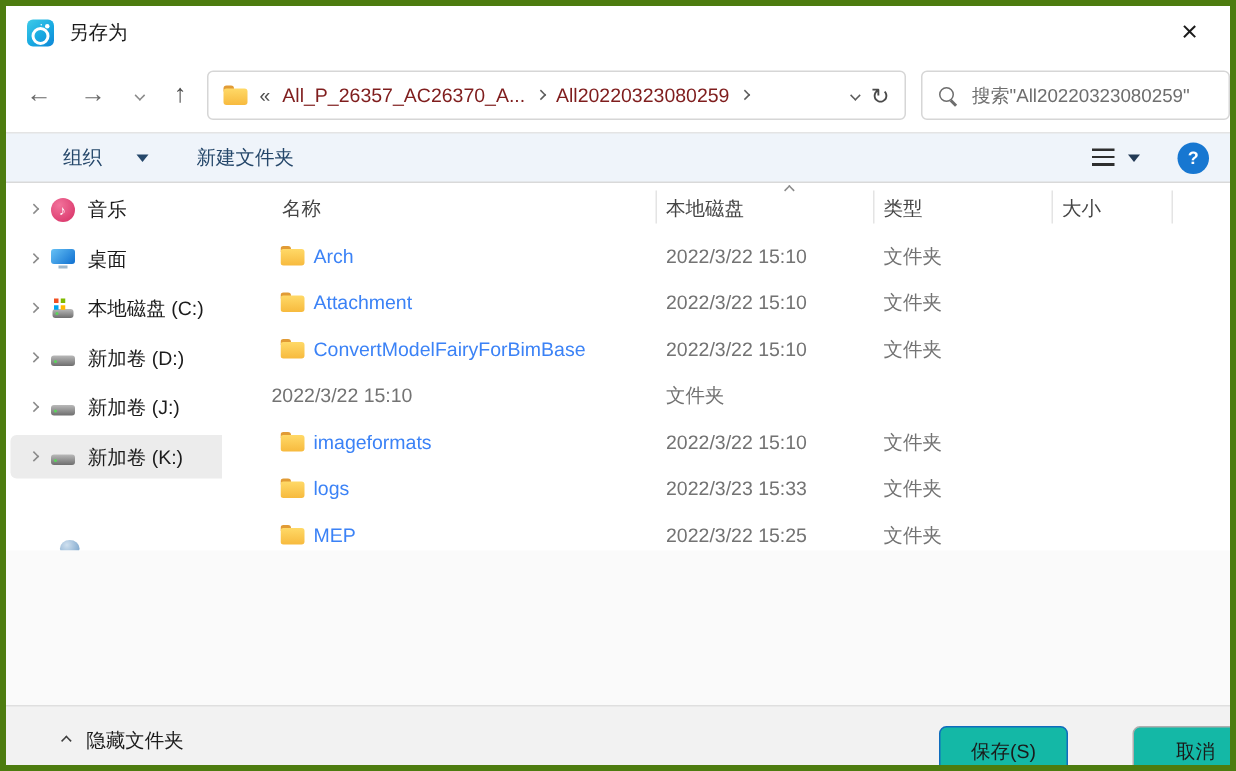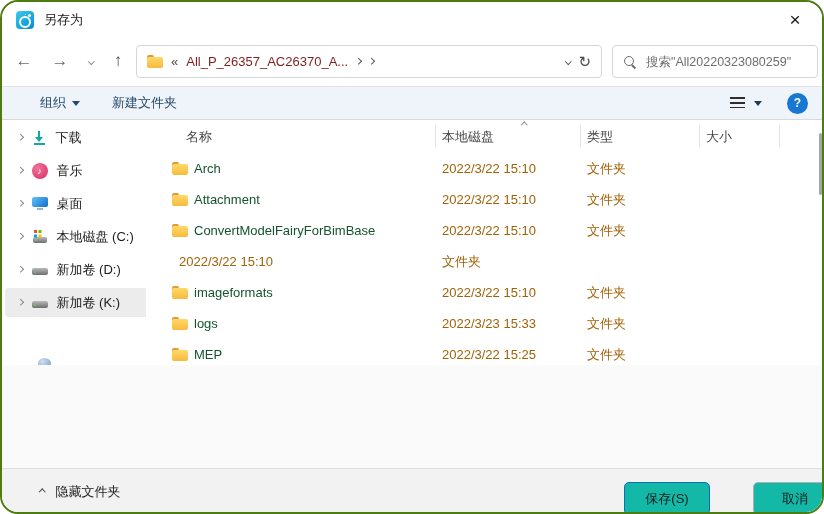--- a/index.html
+++ b/index.html
@@ -1,20 +1,20 @@
 <!DOCTYPE html>
 <html><head>
 <meta charset="utf-8">
 <style>
   * { margin:0; padding:0; box-sizing:border-box; }
   html,body { background:#fff; }
   body { font-family:"Liberation Sans","DejaVu Sans",sans-serif; }
   .window {
     position:relative; width:824px; height:514px; background:#fff;
-    border:2px solid #4d7c0f; border-radius:18px; overflow:hidden;
+    border:4px solid #4d7c0f; border-radius:0; overflow:hidden;
     font-size:13px; color:#1b1b1b;
   }
   
   .titlebar { position:absolute; left:0; top:0; width:100%; height:36px; background:#fff; }
   .app-icon { position:absolute; left:14px; top:9px; width:18px; height:18px; border-radius:4px;
     background:linear-gradient(140deg,#3ecbe8 0%,#18a9e1 55%,#0f86d7 100%); }
   .app-icon::before { content:""; position:absolute; left:3px; top:5px; width:8px; height:8px;
     border:2px solid #fff; border-radius:50%; }
   .app-icon::after { content:""; position:absolute; right:3px; top:3px; width:3px; height:3px;
     background:#fff; border-radius:50%; box-shadow:-4px -1px 0 -1px #fff; }
@@ -52,21 +52,21 @@
   
   .magnifier { position:relative; width:14px; height:14px; flex:none; }
   .magnifier::before { content:""; position:absolute; left:1px; top:1px; width:8px; height:8px;
     border:1.4px solid #6d6d6d; border-radius:50%; }
   .magnifier::after { content:""; position:absolute; left:9px; top:9.5px; width:5px; height:1.6px;
     background:#6d6d6d; transform:rotate(45deg); transform-origin:0 50%; }
   
   .toolbar { position:absolute; left:0; top:84px; width:100%; height:34px; background:#eff4fa;
     border-top:1px solid #e4e4e4; border-bottom:1px solid #d9d9d9;
     display:flex; align-items:center; color:#25476a; }
-  .tb-item { display:flex; align-items:center; gap:6px; cursor:pointer; font-size:13px; }
+  .tb-item { display:flex; align-items:center; gap:23px; cursor:pointer; font-size:13px; }
   .tb-organize { margin-left:38px; }
   .tb-newfolder { margin-left:32px; }
   .tri-down { width:0; height:0; border-left:4px solid transparent; border-right:4px solid transparent;
     border-top:5px solid #25476a; display:inline-block; }
   .tb-right { margin-left:auto; display:flex; align-items:center; gap:9px; margin-right:14px; }
   .lines-icon { width:15px; height:12px;
     background:repeating-linear-gradient(to bottom,#2e2e2e 0 1.8px,transparent 1.8px 4.8px); cursor:pointer; }
   .tri-down.dark { border-top-color:#233a55; }
   .help-circle { width:21px; height:21px; border-radius:50%; background:#1777d1; color:#fff;
     display:flex; align-items:center; justify-content:center; font-size:12px; font-weight:bold;
@@ -110,22 +110,22 @@
     display:grid; grid-template-columns:273px 145px 119px 80px 1fr; align-items:center;
     color:#454545; font-size:13px; }
   .list-header .hc { cursor:pointer; }
   .hc-name { padding-left:24px; }
   .hc-else { padding-left:7px; }
   .sort-caret { position:absolute; left:360px; top:3px; color:#8a8a8a; }
   .hdiv { position:absolute; top:5px; height:22px; width:1px; background:#e4e4e4; }
   .rows { position:absolute; left:160px; top:151px; right:4px; height:212px; overflow:hidden; }
   .row { height:31px; display:grid; grid-template-columns:263px 145px 119px 80px 1fr;
     align-items:center; padding-left:10px; cursor:pointer; }
-  .cell-name { display:flex; align-items:center; gap:6px; color:#14532d; overflow:hidden; white-space:nowrap; }
-  .cell-date, .cell-type { padding-left:7px; color:#a16207; }
+  .cell-name { display:flex; align-items:center; gap:6px; color:#3b82f6; overflow:hidden; white-space:nowrap;margin-left:13px; }
+  .cell-date, .cell-type { padding-left:7px; color:#737373; }
   .folder-ico { position:relative; width:16px; height:13px; flex:none; }
   .folder-ico::before { content:""; position:absolute; left:0; top:0; width:7px; height:4px;
     background:#e19b35; border-radius:2px 2px 0 0; }
   .folder-ico::after { content:""; position:absolute; left:0; top:2px; width:16px; height:10.5px;
     background:linear-gradient(180deg,#ffd967,#f7ba3e); border-radius:2px; }
   .list-thumb { position:absolute; left:817px; top:131px; width:3px; height:62px;
     background:#a6a6a6; border-radius:2px; }
   
   .fields { position:absolute; left:0; top:363px; width:100%; height:103px; background:#fafafa; }
   
@@ -165,20 +165,21 @@
       </span>
     <span class="nav-btn nav-up">
         <span>↑</span>
       </span>
 
     <div class="addressbar">
       <span class="folder-ico"></span>
       <span class="laquo">«</span>
       <span class="crumb">All_P_26357_AC26370_A...</span>
       <i class="chev r sm c-gray"></i>
+      <span class="crumb">All20220323080259</span>
       <i class="chev r sm c-gray"></i>
       <span class="addr-spacer"></span>
       <i class="chev d sm c-gray"></i>
       <span class="refresh">↻</span>
     </div>
 
     <div class="searchbox">
       <span class="magnifier"></span>
       <input type="text" placeholder="搜索&quot;All20220323080259&quot;" style="">
     </div>
@@ -197,25 +198,20 @@
       <i class="tri-down dark"></i>
       <span class="help-circle">
           <span>?</span>
         </span>
     </span>
   </div>
 
   <div class="sidebar">
     <div class="side-item">
       <i class="chev r sm c-mid"></i>
-      <span class="side-ico dl-ico"></span>
-      <span class="side-label">下载</span>
-    </div>
-    <div class="side-item">
-      <i class="chev r sm c-mid"></i>
       <span class="side-ico music-ico">
           <span>♪</span>
         </span>
       <span class="side-label">音乐</span>
     </div>
     <div class="side-item">
       <i class="chev r sm c-mid"></i>
       <span class="side-ico desktop-ico"></span>
       <span class="side-label">桌面</span>
     </div>
@@ -223,20 +219,25 @@
       <i class="chev r sm c-mid"></i>
       <span class="side-ico drive-ico os">
           <span class="flag"></span>
         </span>
       <span class="side-label">本地磁盘 (C:)</span>
     </div>
     <div class="side-item">
       <i class="chev r sm c-mid"></i>
       <span class="side-ico drive-ico"></span>
       <span class="side-label">新加卷 (D:)</span>
+    </div>
+    <div class="side-item">
+      <i class="chev r sm c-mid"></i>
+      <span class="side-ico drive-ico"></span>
+      <span class="side-label">新加卷 (J:)</span>
     </div>
     <div class="side-item selected">
       <i class="chev r sm c-mid"></i>
       <span class="side-ico drive-ico"></span>
       <span class="side-label">新加卷 (K:)</span>
     </div>
     <span class="partial-icon"></span>
 
   </div>
 

